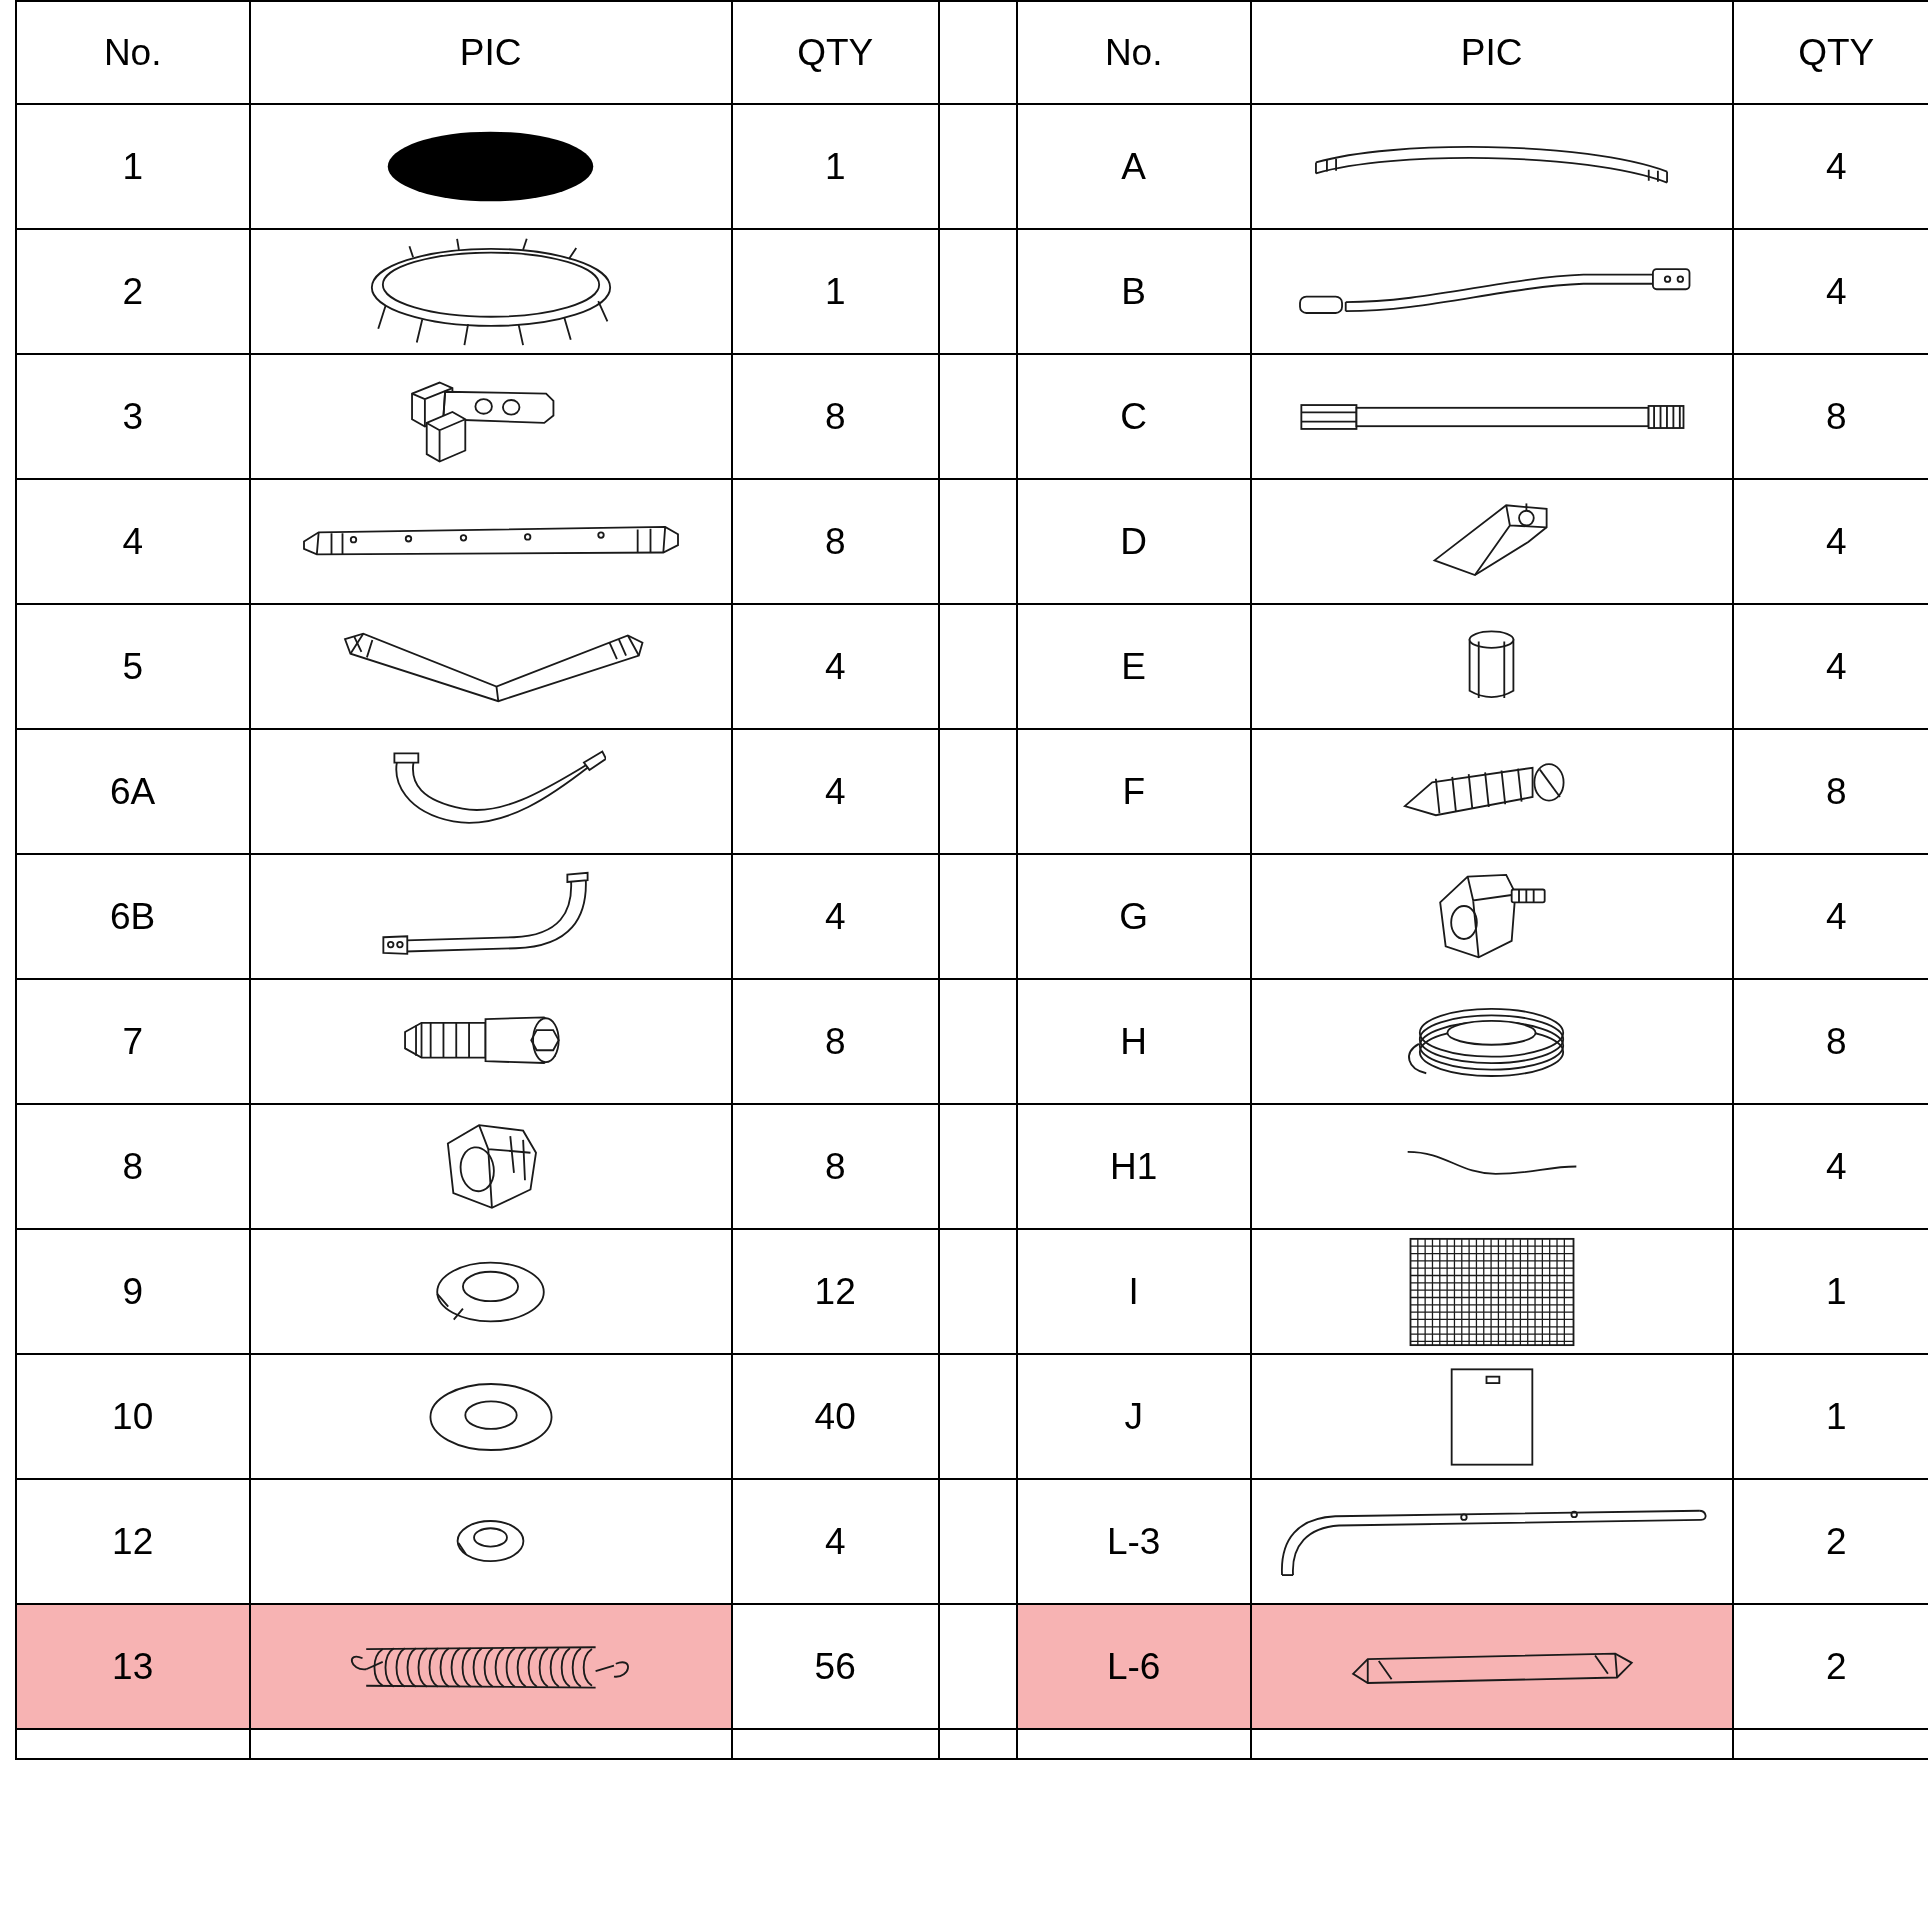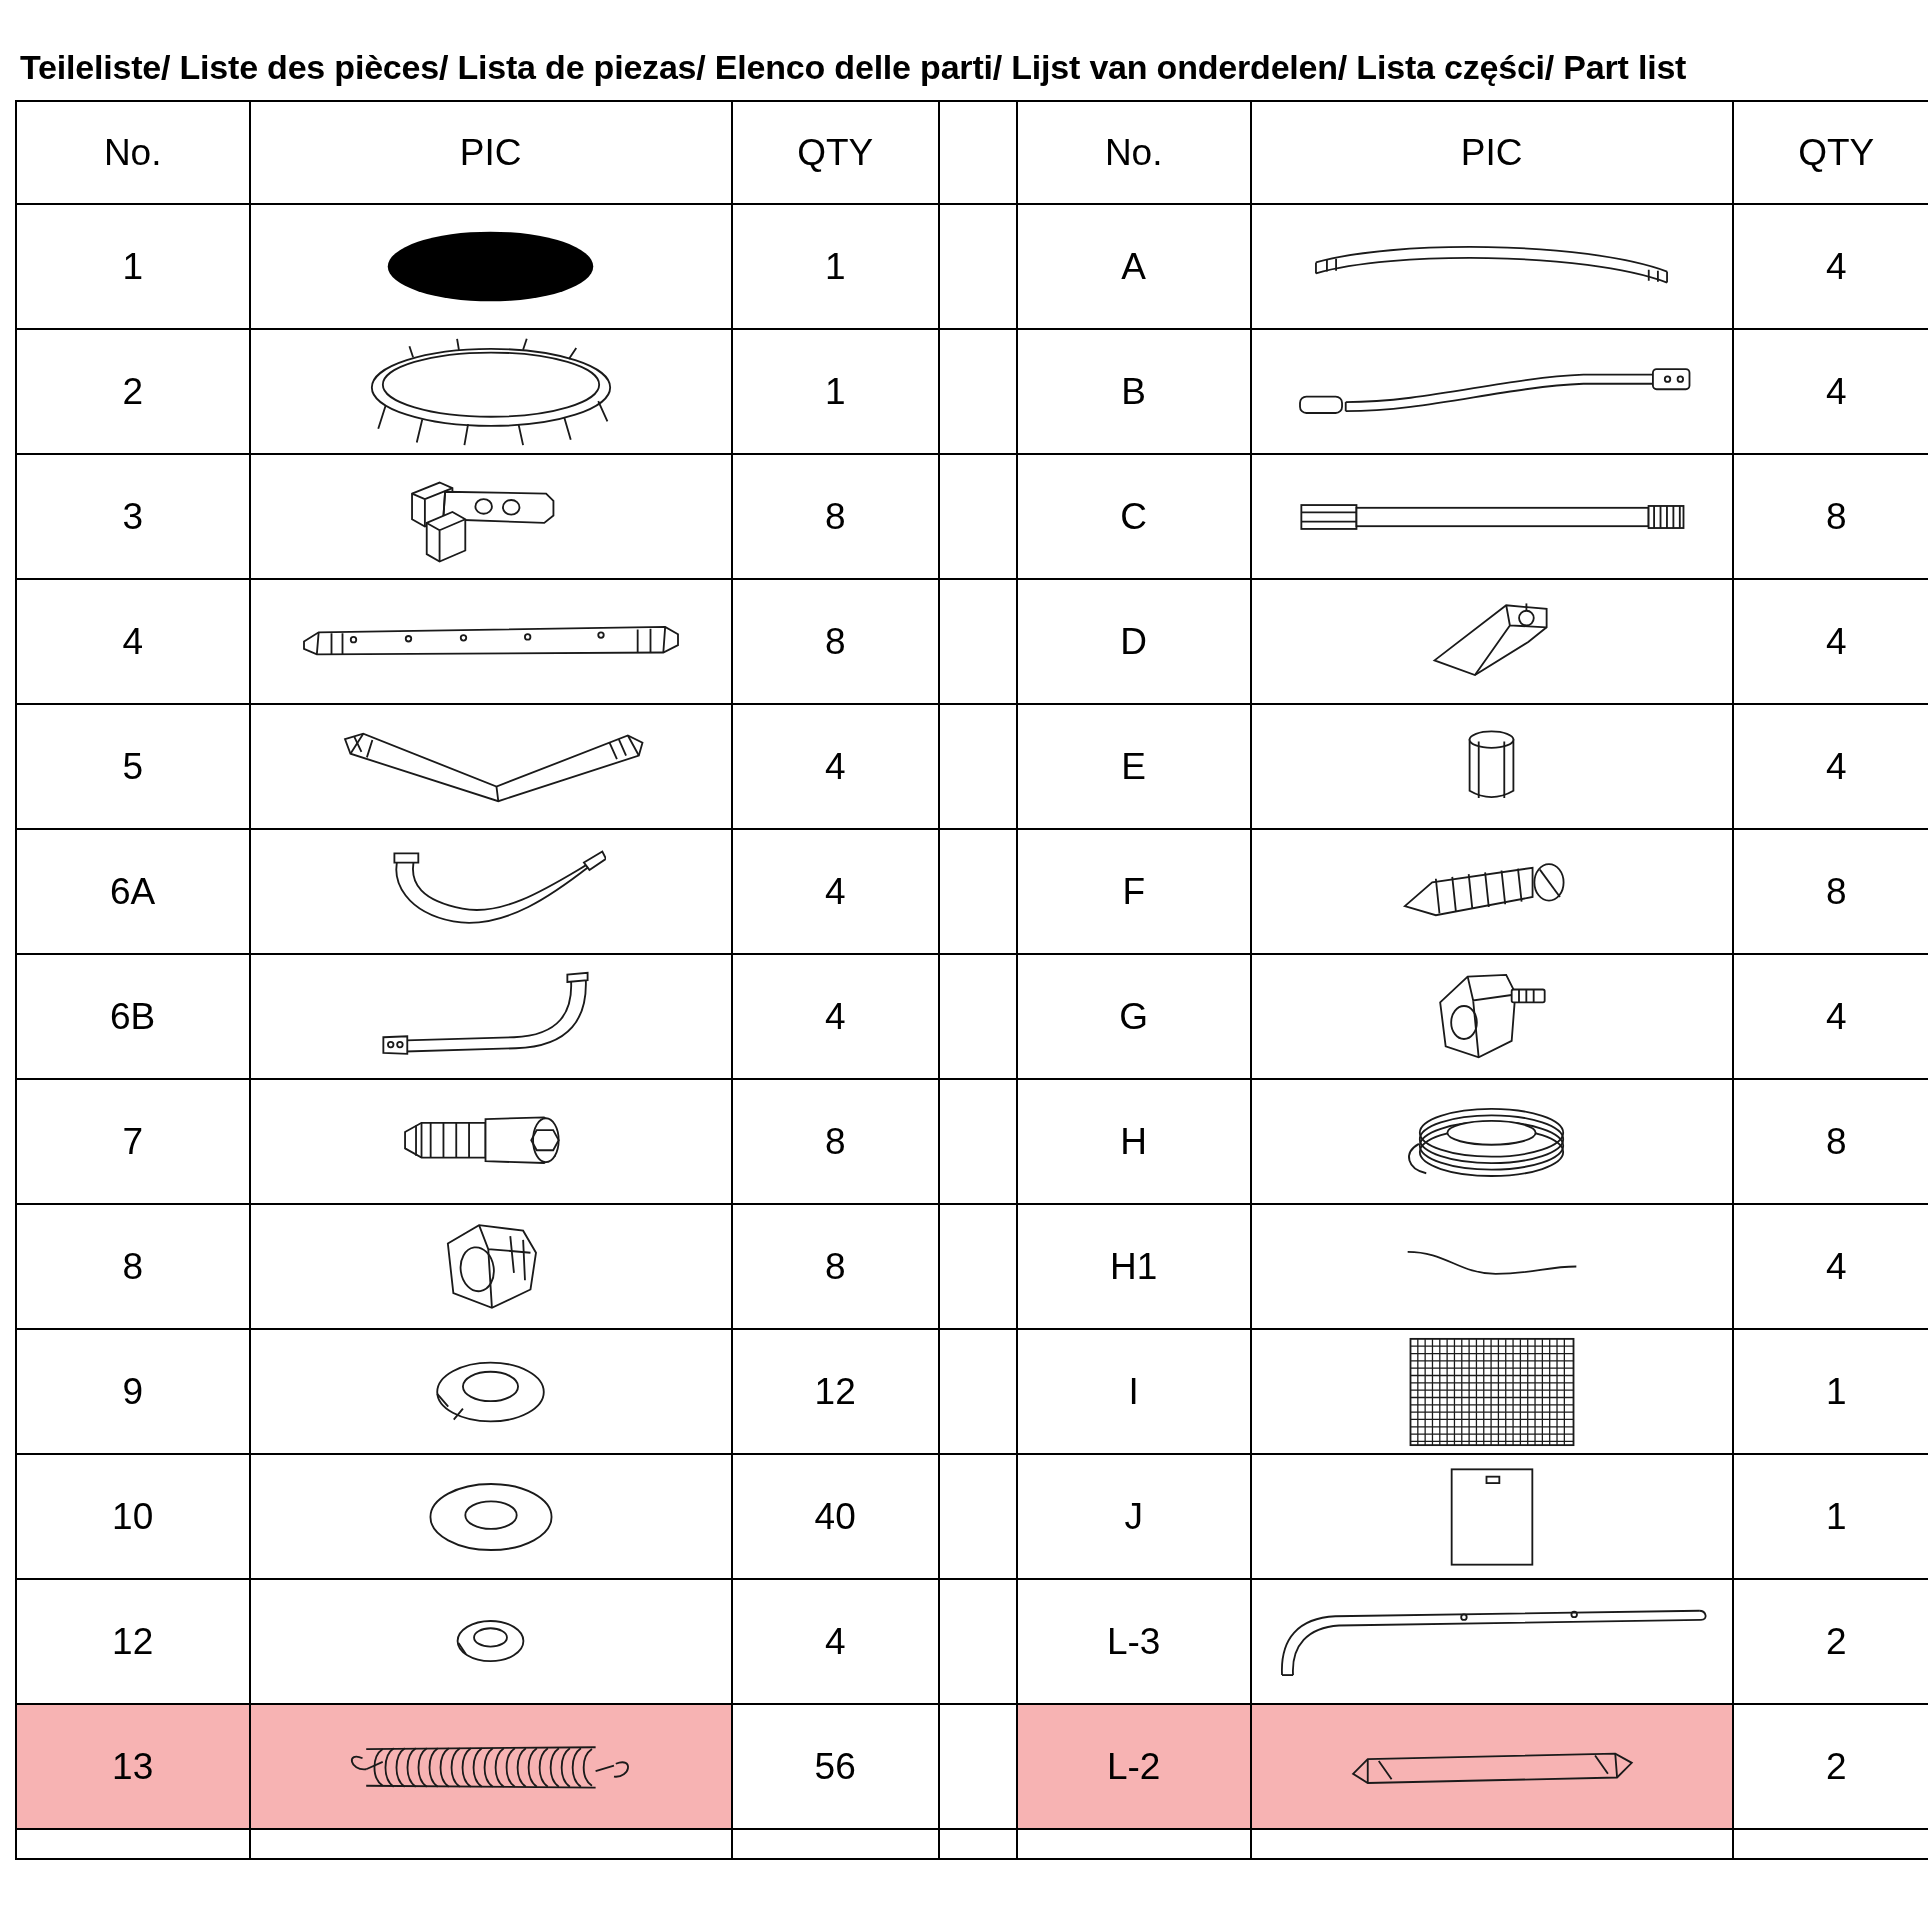--- a/index.html
+++ b/index.html
@@ -87,21 +87,20 @@
   .ln { fill: none; stroke: #1a1a1a; stroke-width: 2; }
   .lnf { fill: #ffffff; stroke: #1a1a1a; stroke-width: 2; }
   .lnt { fill: none; stroke: #1a1a1a; stroke-width: 1.4; }
   .solid { fill: #000000; }
 </style>
 </head>
 <body>
 
 <div class="page">
 
-  <div class="title">Teileliste/ Liste des pièces/ Lista de piezas/ Elenco delle parti/ Lijst van onderdelen/ Lista części/ Part list</div>
 
   <table class="parts">
     <colgroup>
       <col class="c-no">
         <col class="c-pic">
         <col class="c-qty">
       <col class="c-gap">
       <col class="c-no">
         <col class="c-pic">
         <col class="c-qty">
@@ -496,21 +495,21 @@
                 <path d="M268 25 C256 33 256 59 268 67"></path>
                 <path d="M280 26 C268 34 268 58 280 66"></path>
               </g>
               <path class="ln" d="M34 26 L284 24 M34 66 L284 68"></path>
               <path class="ln" d="M34 48 L52 40 M304 44 L284 50"></path>
             </svg>
           </div>
         </td>
         <td class="qty">56</td>
         <td class="gap"></td>
-        <td class="num">L-2</td>
+        <td class="num">L-6</td>
         <td class="pic">
           <div class="svgwrap">
             <svg width="303" height="55" viewBox="0 0 330 60">
               <path class="ln" d="M14 38 L30 22 L300 16 L318 26 L302 42 L30 48 Z"></path>
               <path class="ln" d="M30 22 L30 48 M300 16 L302 42"></path>
               <path class="ln" d="M42 24 L56 44 M278 18 L292 38"></path>
             </svg>
           </div>
         </td>
         <td class="qty">2</td>

